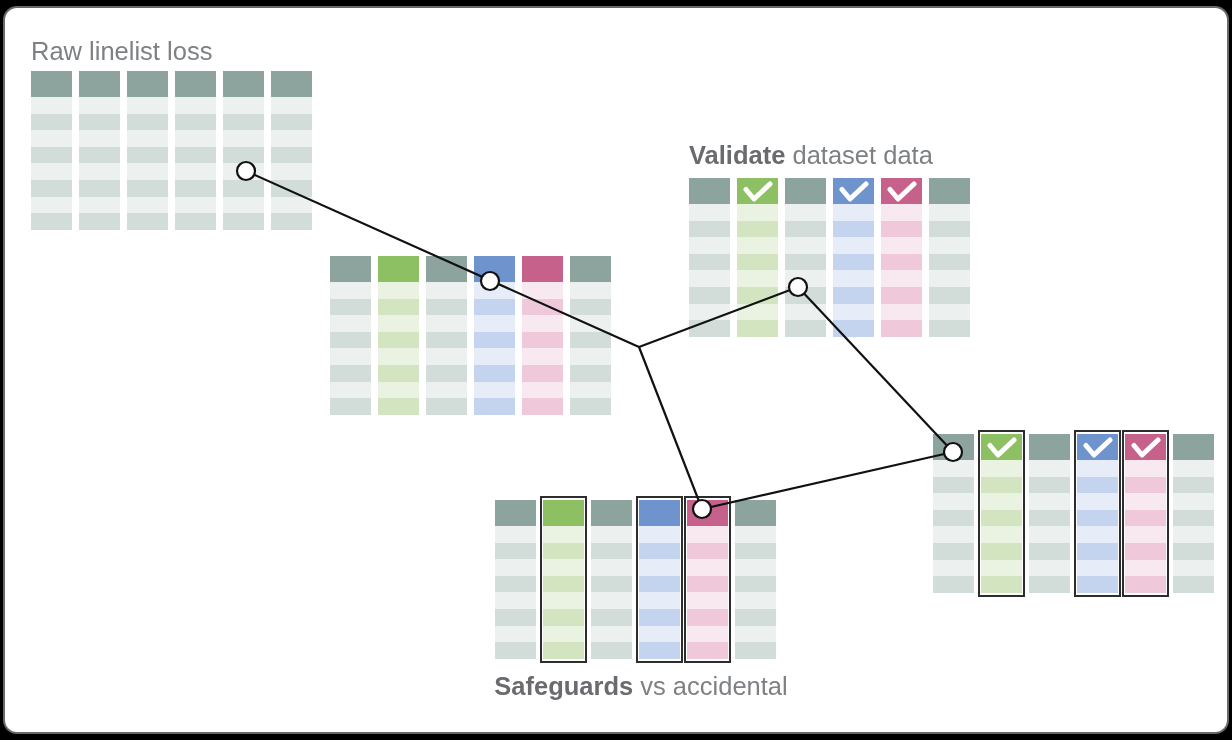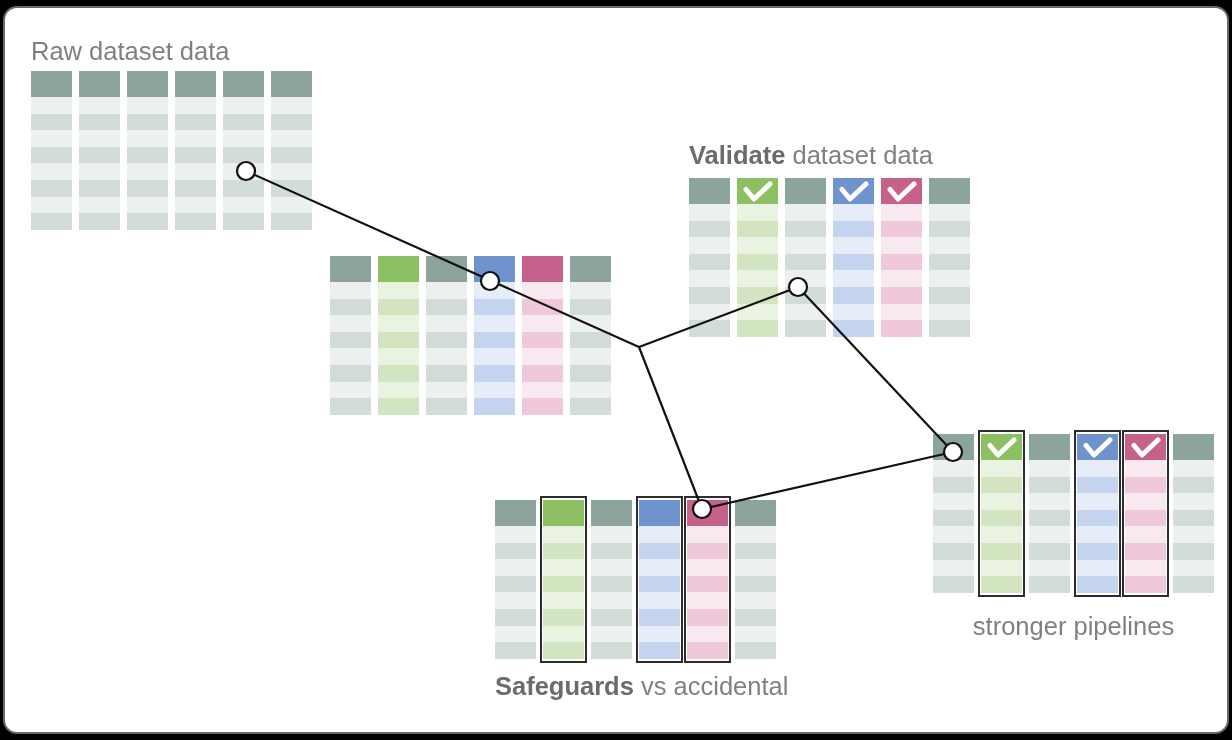--- a/index.html
+++ b/index.html
@@ -97,21 +97,21 @@
           <div class="cell" style="height: 16.6px; background: rgb(210, 221, 217);"></div>
           <div class="cell" style="height: 16.6px; background: rgb(236, 241, 239);"></div>
           <div class="cell" style="height: 16.6px; background: rgb(210, 221, 217);"></div>
           <div class="cell" style="height: 16.6px; background: rgb(236, 241, 239);"></div>
           <div class="cell" style="height: 16.6px; background: rgb(210, 221, 217);"></div>
           <div class="cell" style="height: 16.6px; background: rgb(236, 241, 239);"></div>
           <div class="cell" style="height: 16.6px; background: rgb(210, 221, 217);"></div>
         </div>
       </div>
       <div class="caption" style="left: 26px; top: 29px; width: 281px; text-align: left; color: rgb(126, 129, 132);">
-        <div><span>Raw dataset data</span></div>
+        <div><span>Raw linelist loss</span></div>
       </div>
       <div class="table" style="left: 325px; top: 248px; width: 281px; height: 158.8px;">
         <div class="col" style="left: 0px; width: 41px;">
           <div class="cell header" style="height: 26px; background: rgb(141, 164, 158);"></div>
           <div class="cell" style="height: 16.6px; background: rgb(236, 241, 239);"></div>
           <div class="cell" style="height: 16.6px; background: rgb(210, 221, 217);"></div>
           <div class="cell" style="height: 16.6px; background: rgb(236, 241, 239);"></div>
           <div class="cell" style="height: 16.6px; background: rgb(210, 221, 217);"></div>
           <div class="cell" style="height: 16.6px; background: rgb(236, 241, 239);"></div>
           <div class="cell" style="height: 16.6px; background: rgb(210, 221, 217);"></div>
@@ -323,21 +323,21 @@
           <div class="cell" style="height: 16.6px; background: rgb(236, 241, 239);"></div>
           <div class="cell" style="height: 16.6px; background: rgb(210, 221, 217);"></div>
           <div class="cell" style="height: 16.6px; background: rgb(236, 241, 239);"></div>
           <div class="cell" style="height: 16.6px; background: rgb(210, 221, 217);"></div>
           <div class="cell" style="height: 16.6px; background: rgb(236, 241, 239);"></div>
           <div class="cell" style="height: 16.6px; background: rgb(210, 221, 217);"></div>
           <div class="cell" style="height: 16.6px; background: rgb(236, 241, 239);"></div>
           <div class="cell" style="height: 16.6px; background: rgb(210, 221, 217);"></div>
         </div>
       </div>
-      <div class="caption" style="left: 490px; top: 664px; width: 320px; text-align: left; color: rgb(126, 129, 132);">
+      <div class="caption" style="left: 476px; top: 664px; width: 320px; text-align: center; color: rgb(126, 129, 132);">
         <div><span class="bold" style="color: rgb(105, 107, 110);">Safeguards</span><span> vs accidental</span></div>
       </div>
       <div class="table" style="left: 928px; top: 426px; width: 281px; height: 158.8px;">
         <div class="col" style="left: 0px; width: 41px;">
           <div class="cell header" style="height: 26px; background: rgb(141, 164, 158);"></div>
           <div class="cell" style="height: 16.6px; background: rgb(236, 241, 239);"></div>
           <div class="cell" style="height: 16.6px; background: rgb(210, 221, 217);"></div>
           <div class="cell" style="height: 16.6px; background: rgb(236, 241, 239);"></div>
           <div class="cell" style="height: 16.6px; background: rgb(210, 221, 217);"></div>
           <div class="cell" style="height: 16.6px; background: rgb(236, 241, 239);"></div>
@@ -410,21 +410,20 @@
           <div class="cell" style="height: 16.6px; background: rgb(210, 221, 217);"></div>
           <div class="cell" style="height: 16.6px; background: rgb(236, 241, 239);"></div>
           <div class="cell" style="height: 16.6px; background: rgb(210, 221, 217);"></div>
           <div class="cell" style="height: 16.6px; background: rgb(236, 241, 239);"></div>
           <div class="cell" style="height: 16.6px; background: rgb(210, 221, 217);"></div>
           <div class="cell" style="height: 16.6px; background: rgb(236, 241, 239);"></div>
           <div class="cell" style="height: 16.6px; background: rgb(210, 221, 217);"></div>
         </div>
       </div>
       <div class="caption" style="left: 928px; top: 604px; width: 281px; text-align: center; color: rgb(126, 129, 132);">
-        <div><span>stronger pipelines</span></div>
       </div>
     </div>
 </div>
 <svg id="connectors">
     <line x1="246" y1="171" x2="639" y2="347" stroke="#111111" stroke-width="2.2"></line>
     <line x1="639" y1="347" x2="798" y2="287" stroke="#111111" stroke-width="2.2"></line>
     <line x1="639" y1="347" x2="702" y2="509" stroke="#111111" stroke-width="2.2"></line>
     <line x1="798" y1="287" x2="953" y2="452" stroke="#111111" stroke-width="2.2"></line>
     <line x1="702" y1="509" x2="953" y2="452" stroke="#111111" stroke-width="2.2"></line>
     <circle cx="246" cy="171" r="9" fill="#ffffff" stroke="#111111" stroke-width="2.2"></circle>

